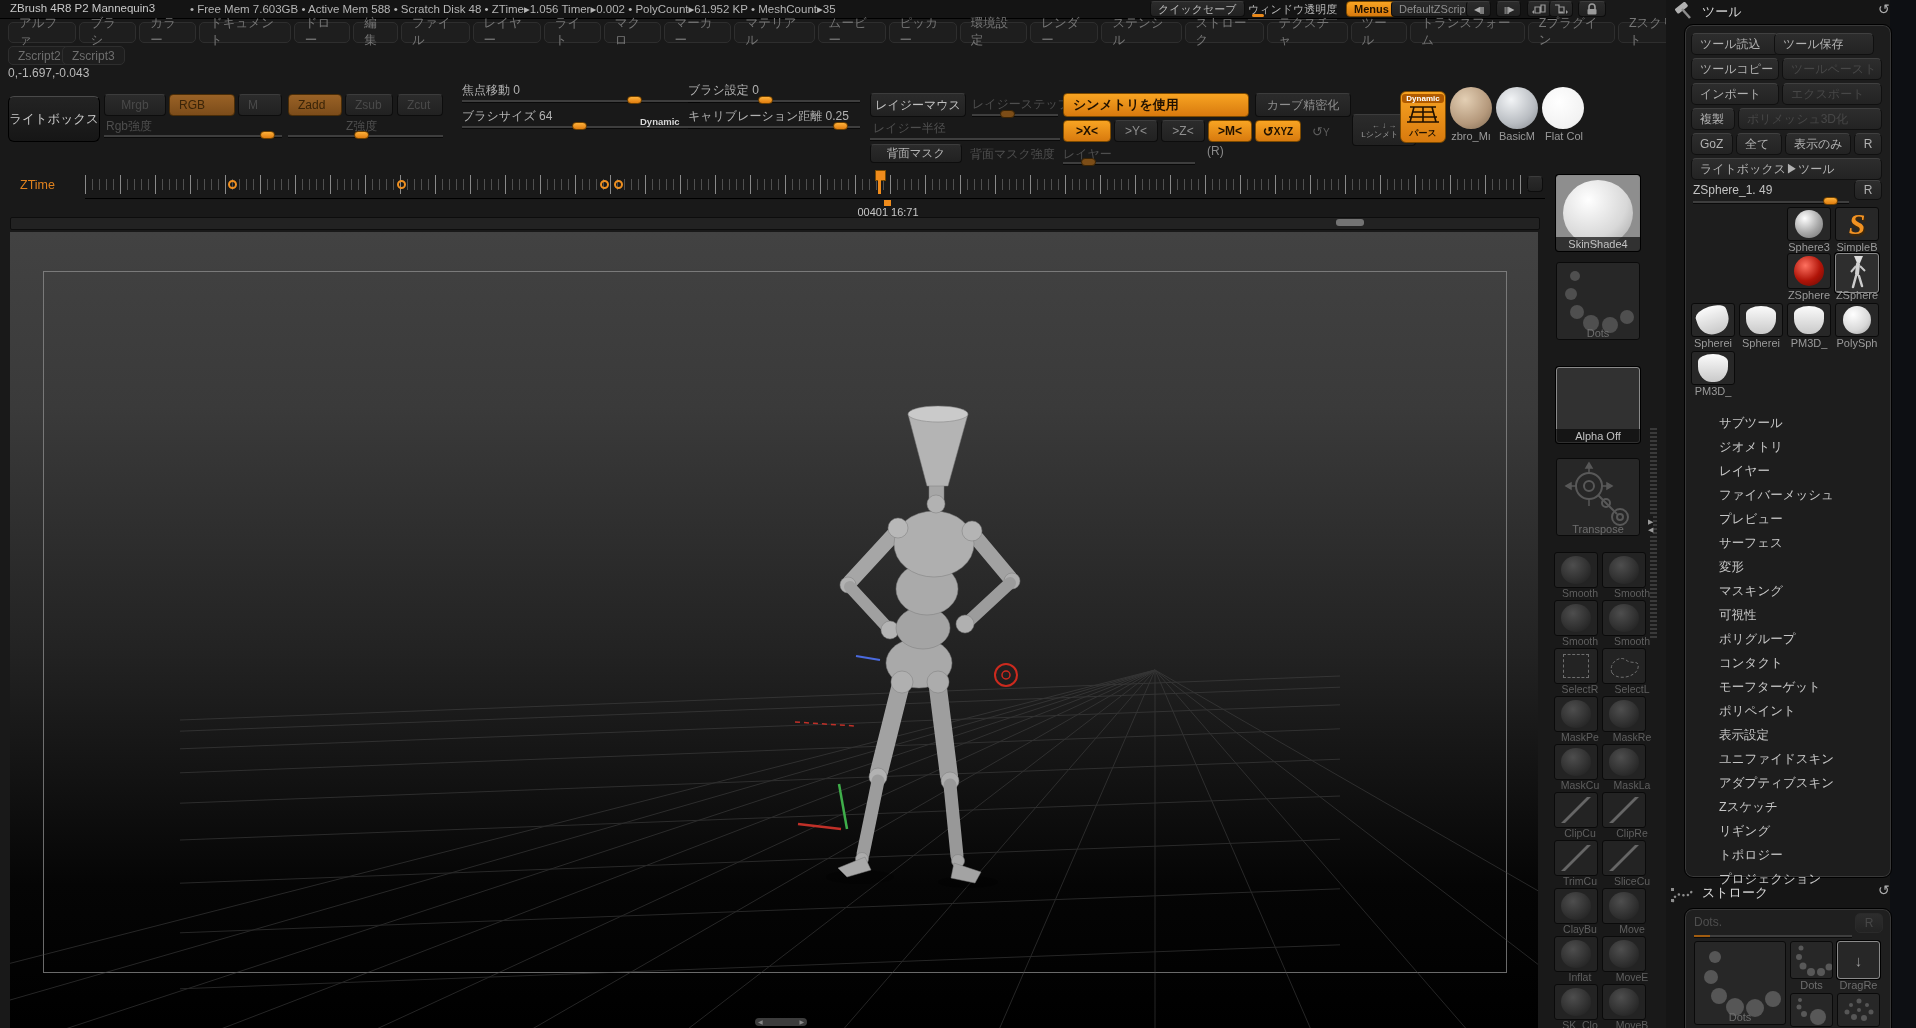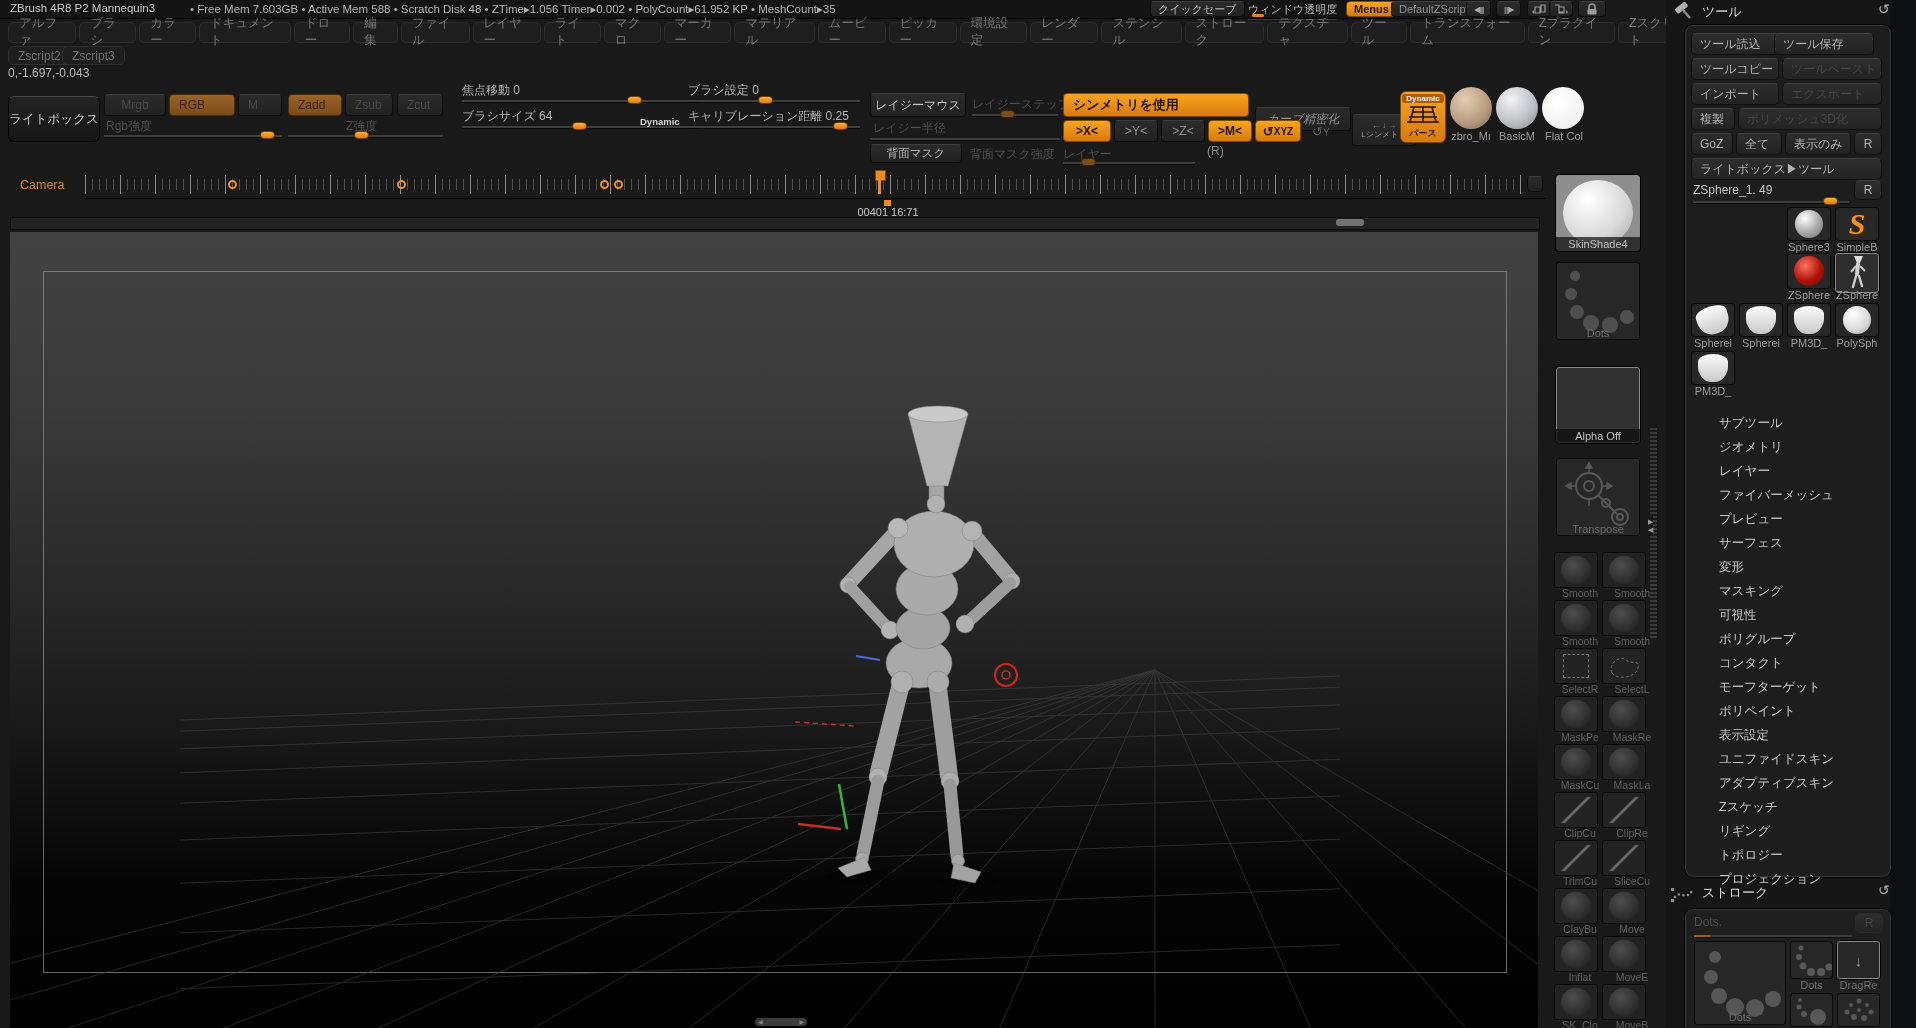--- a/index.html
+++ b/index.html
@@ -153,21 +153,21 @@
 
     <div class="btn abs" style="left:870px;top:15px;width:96px;height:24px;color:#c0c0c0;">レイジーマウス</div>
     <span class="slabel dim" style="left:972px;top:18px;">レイジーステップ</span>
     <div class="track" style="left:972px;top:36px;width:86px;">
         <div class="handle dimh" style="left:28px;"></div>
       </div>
     <span class="slabel dim" style="left:873px;top:42px;">レイジー半径</span>
     <div class="track" style="left:870px;top:60px;width:190px;"></div>
 
     <div class="btn abs orange" style="left:1063px;top:15px;width:186px;height:24px;justify-content:flex-start;font-size:13px;">シンメトリを使用</div>
-    <div class="btn abs" style="left:1255px;top:29px;width:96px;height:24px;font-style:italic;">カーブ精密化</div>
+    <div class="btn abs" style="left:1255px;top:15px;width:96px;height:24px;">カーブ精密化</div>
     <div class="btn abs orange" style="left:1063px;top:42px;width:48px;">&gt;X&lt;</div>
     <div class="btn abs" style="left:1114px;top:42px;width:44px;">&gt;Y&lt;</div>
     <div class="btn abs" style="left:1161px;top:42px;width:44px;">&gt;Z&lt;</div>
     <div class="btn abs orange" style="left:1208px;top:42px;width:44px;">&gt;M&lt;</div>
     <div class="btn abs orange" style="left:1255px;top:42px;width:46px;padding:0 4px;">
       <span style="font-size:13px;">↺</span>
         <span style="font-size:10px;font-weight:bold;">XYZ</span>
     </div>
     <span class="abs" style="left:1312px;top:46px;color:#5c5c5c;font-size:13px;">↺<span style="font-size:10px;">Y</span></span>
     <div class="btn abs" style="left:1352px;top:36px;width:64px;height:32px;flex-direction:column;padding:2px;">
@@ -192,21 +192,21 @@
     </div>
     <div class="abs" style="left:1450px;top:9px;width:42px;height:42px;border-radius:50%;background:radial-gradient(circle at 36% 30%,#e3cfb4,#b5997c 60%,#7d6850);"></div>
     <div class="abs" style="left:1496px;top:9px;width:42px;height:42px;border-radius:50%;background:radial-gradient(circle at 36% 30%,#f2f4f6,#b9bdc2 60%,#83878c);"></div>
     <div class="abs" style="left:1542px;top:9px;width:42px;height:42px;border-radius:50%;background:radial-gradient(circle at 40% 35%,#ffffff,#f2f2f2 70%,#dedede);"></div>
     <span class="thlabel" style="left:1444px;top:52px;width:54px;color:#9a9a9a;">zbro_Mı</span>
     <span class="thlabel" style="left:1492px;top:52px;width:50px;color:#9a9a9a;">BasicM</span>
     <span class="thlabel" style="left:1538px;top:52px;width:52px;color:#9a9a9a;">Flat Col</span>
   </div>
 
   <div class="abs" style="left:0;top:170px;width:1916px;height:62px;background:#191919;">
-    <span class="abs" style="left:20px;top:8px;color:#e0821e;font-size:12.5px;">Camera</span>
+    <span class="abs" style="left:20px;top:8px;color:#e0821e;font-size:12.5px;">ZTime</span>
     <div class="abs" style="left:85px;top:2px;width:1460px;height:26px;border-bottom:1px solid #000;">
       <div class="abs ticks1" style="left:0;top:7px;width:1460px;height:11px;opacity:.8;"></div>
       <div class="abs ticks2" style="left:0;top:3px;width:1460px;height:19px;"></div>
       <div class="ring" style="left:143px;top:8px;"></div>
       <div class="ring" style="left:312px;top:8px;"></div>
       <div class="ring" style="left:515px;top:8px;"></div>
       <div class="ring" style="left:529px;top:8px;"></div>
       <div class="abs" style="left:790px;top:-2px;width:9px;height:9px;background:#f08c1c;border:1px solid #7a4a00;"></div>
       <div class="abs" style="left:793px;top:8px;width:3px;height:14px;background:#f08c1c;"></div>
       <div class="btn sm abs" style="left:1442px;top:4px;width:16px;height:16px;padding:0;"></div>

